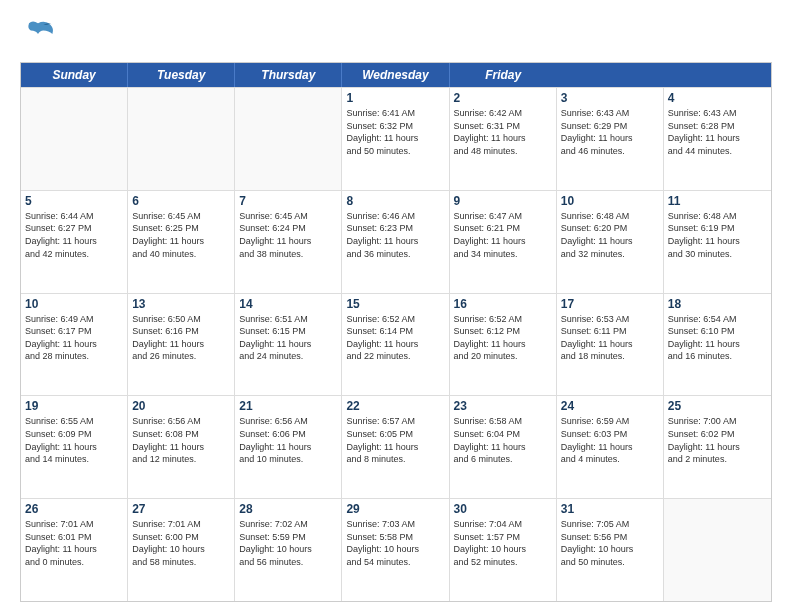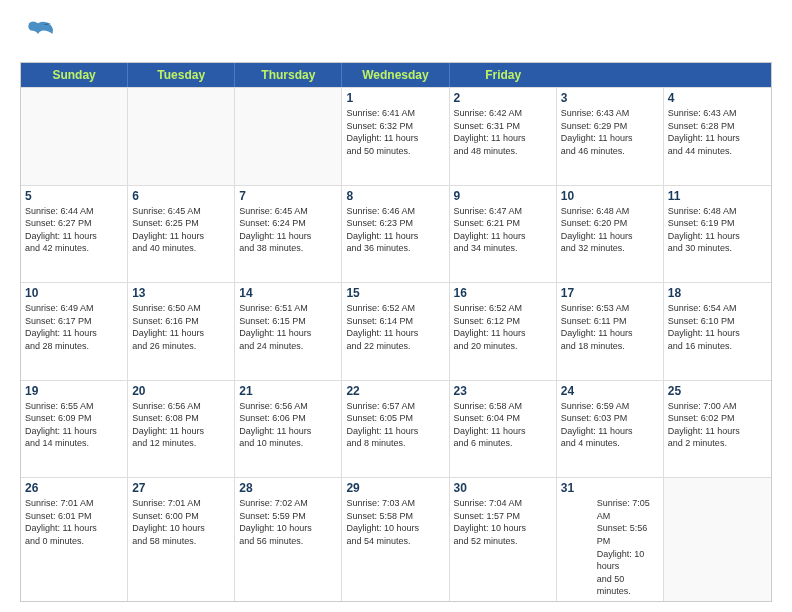--- a/index.html
+++ b/index.html
@@ -42,26 +42,27 @@
       display: flex;
       flex-direction: column;
       border: 1px solid #ccc;
     }
     .cal-header {
       display: grid;
       grid-template-columns: repeat(7, 1fr);
       background: #2a5ba8;
     }
     .cal-header-cell {
-      color: #bef264;
+      color: #ffffff;
       font-size: 12px;
       font-weight: bold;
       text-align: center;
       padding: 5px 2px;
       border-right: 1px solid #4a7bc8;
+      font-style: italic;
     }
     .cal-header-cell:last-child { border-right: none; }
     .cal-body {
       flex: 1;
       display: flex;
       flex-direction: column;
     }
     .cal-row {
       display: grid;
       grid-template-columns: repeat(7, 1fr);
@@ -362,21 +363,21 @@
           </div>
           <div class="cal-cell">
             <div class="day-num">30</div>
             <div class="cell-text" style="white-space: pre-line;">Sunrise: 7:04 AM
 Sunset: 1:57 PM
 Daylight: 10 hours
 and 52 minutes.</div>
           </div>
           <div class="cal-cell">
             <div class="day-num">31</div>
-            <div class="cell-text" style="white-space: pre-line; margin-left: 36px;">Sunrise: 7:05 AM
+            <div class="cell-text" style="white-space: pre-line;">Sunrise: 7:05 AM
 Sunset: 5:56 PM
 Daylight: 10 hours
 and 50 minutes.</div>
           </div>
           <div class="cal-cell empty"></div>
         </div>
       </div>
   </div>
 </div>
 

